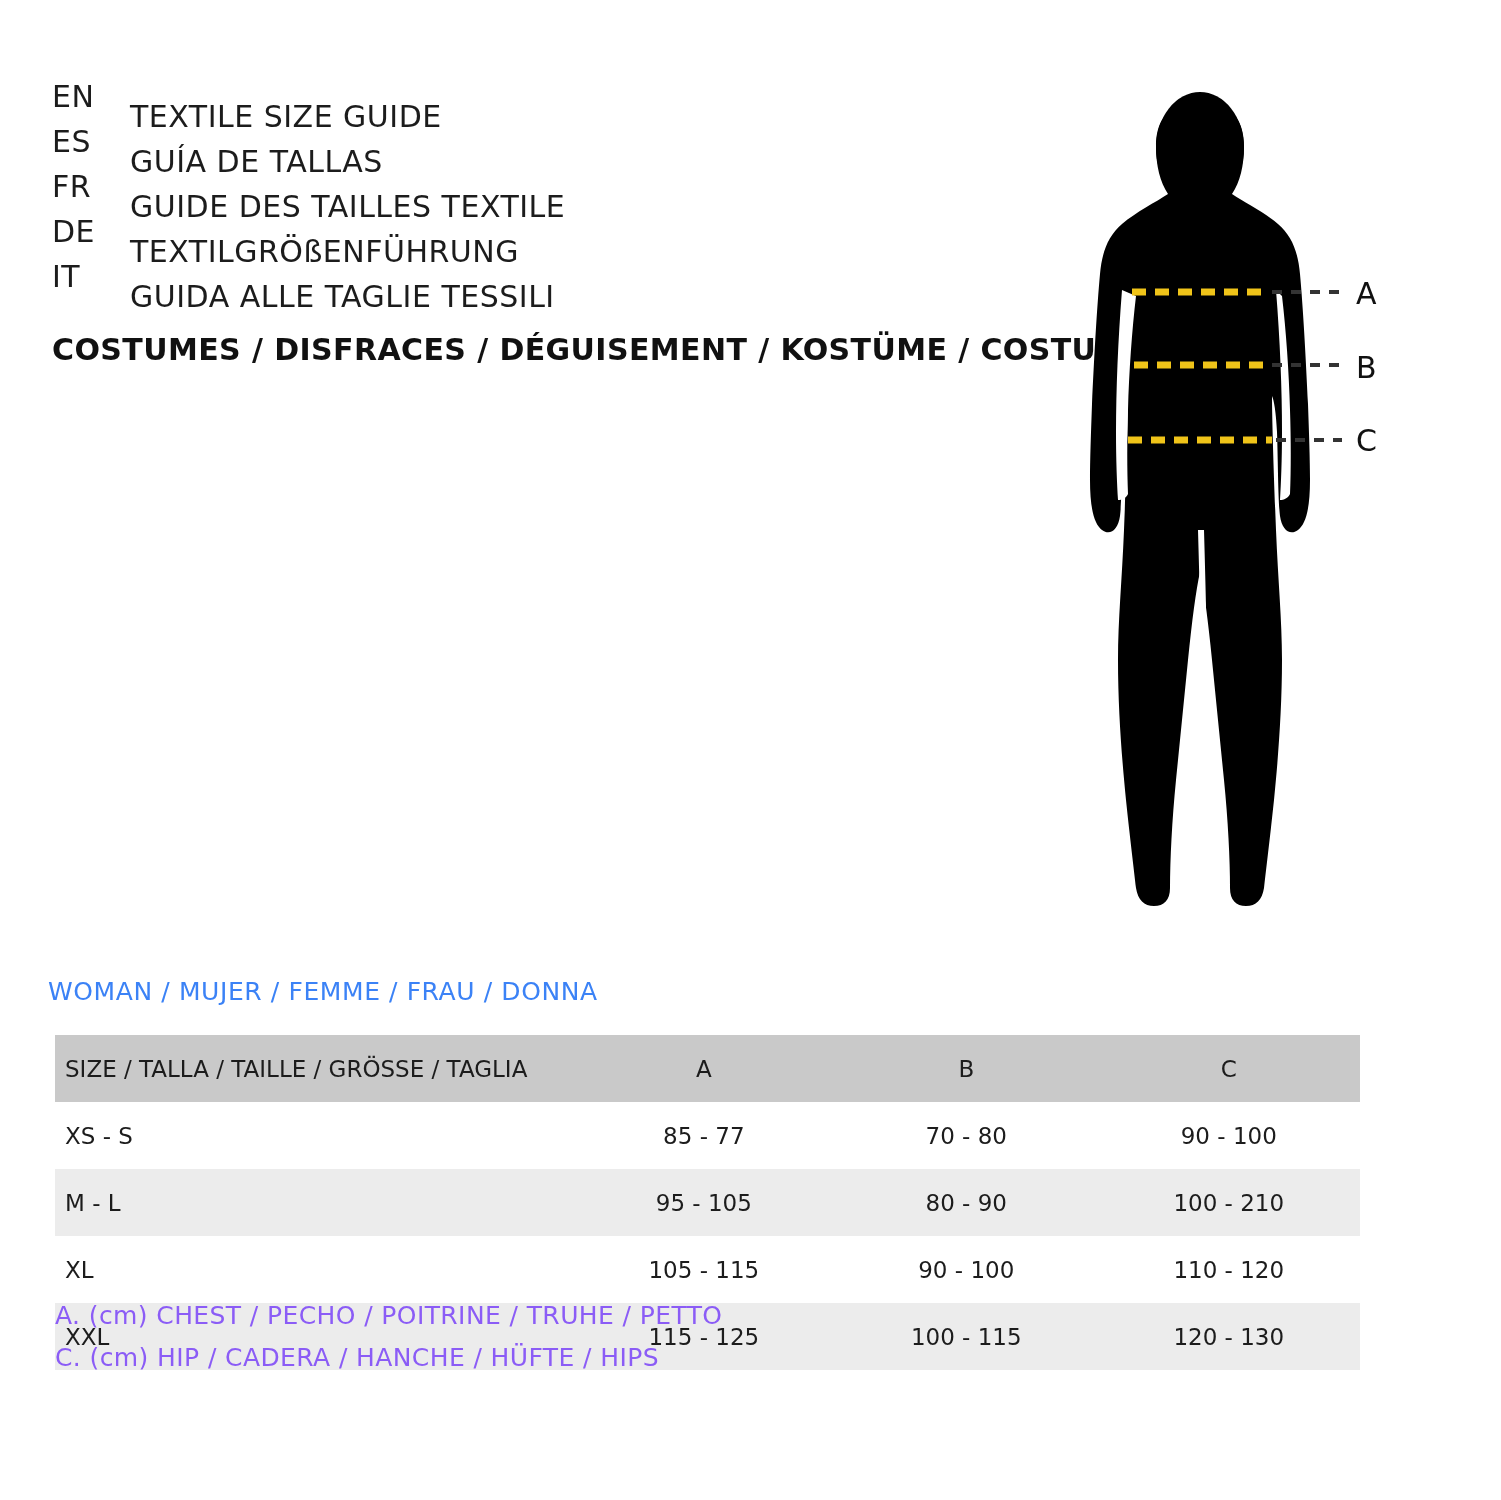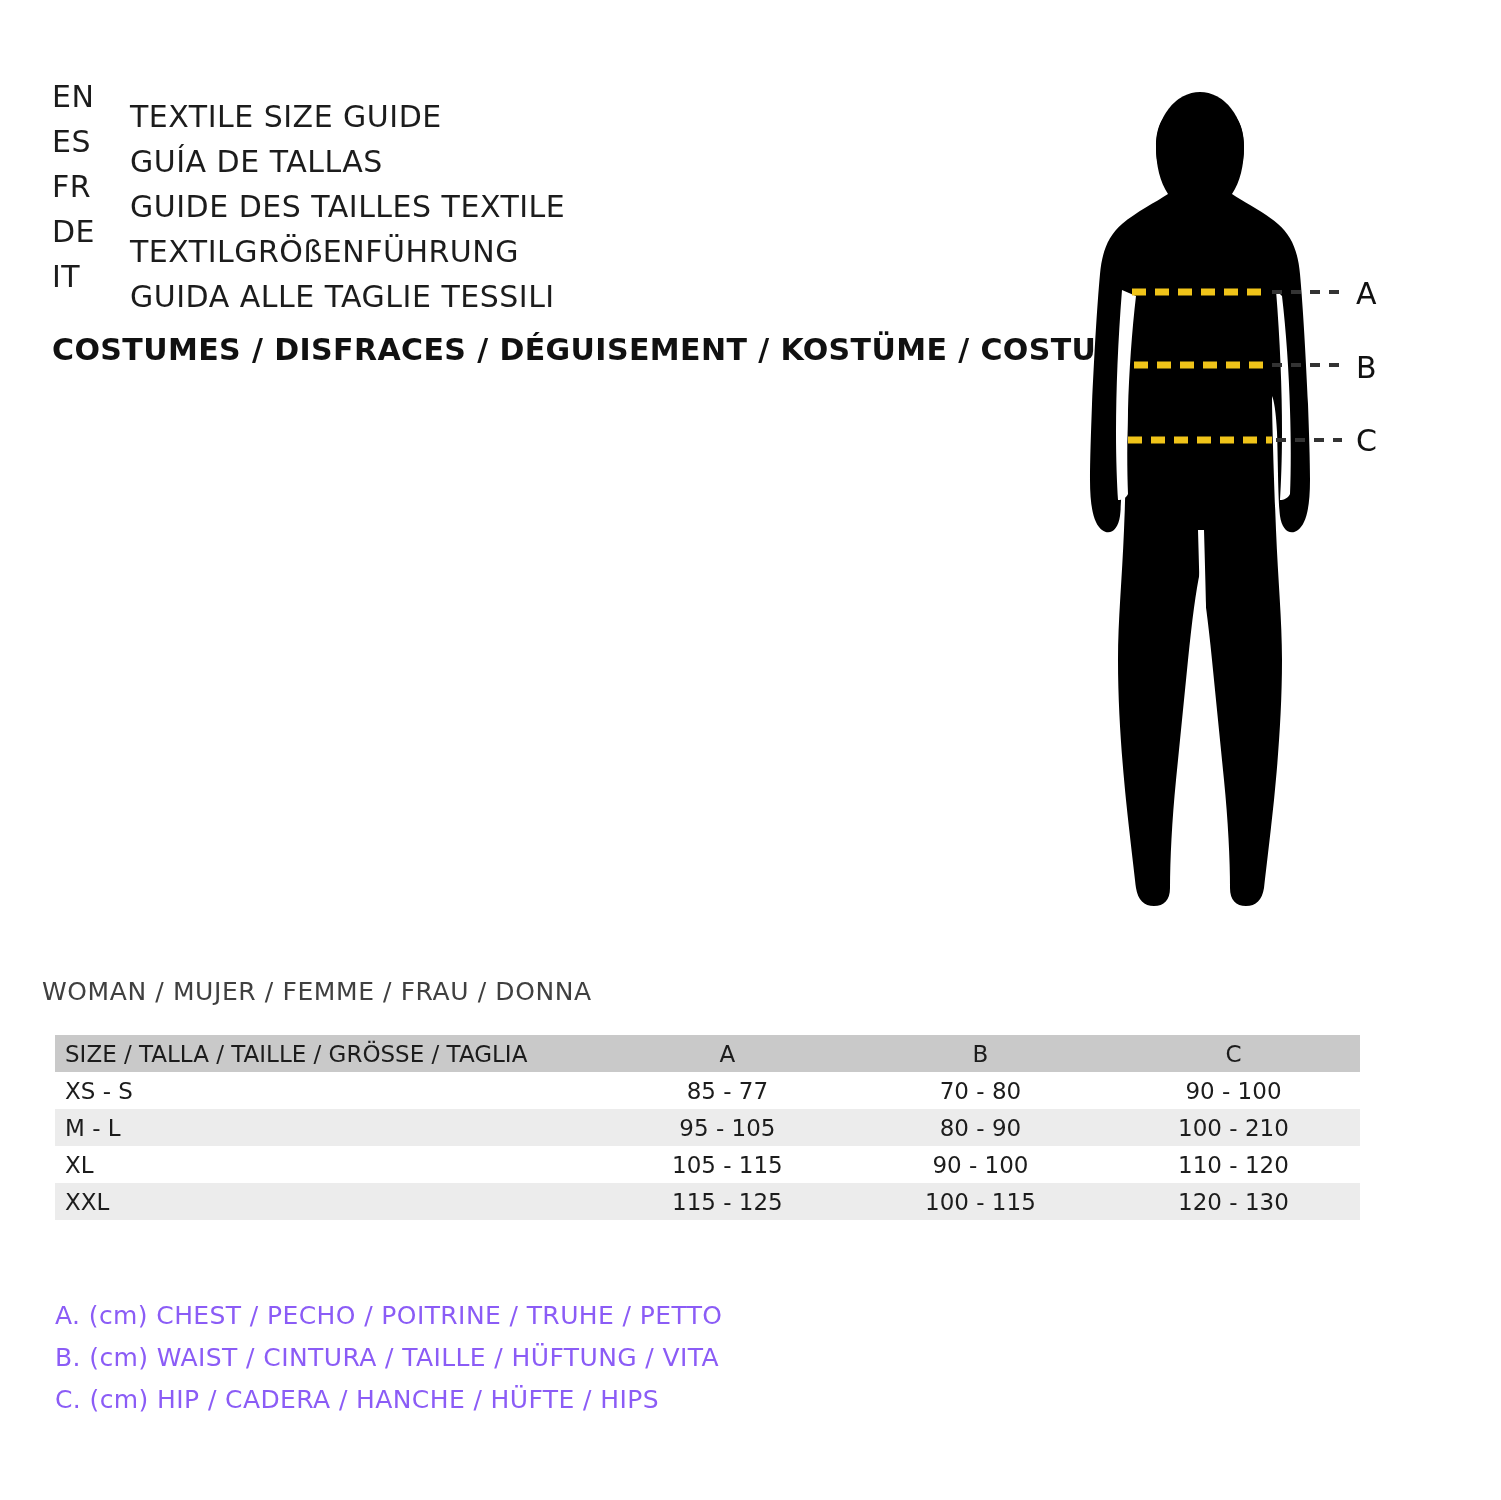--- a/index.html
+++ b/index.html
@@ -69,38 +69,38 @@
     color: #111111;
     font-family: "DejaVu Sans", sans-serif;
   }
   #label-a { left: 296px; top: 216px; }
   #label-b { left: 296px; top: 290px; }
   #label-c { left: 296px; top: 363px; }
 
   
   #woman-title {
     position: absolute;
-    left: 42px;
+    left: 48px;
     top: 977px;
     font-size: 25px;
     letter-spacing: 0.6px;
-    color: #404040;
+    color: #3b82f6;
   }
 
   #size-table {
     position: absolute;
     left: 55px;
     top: 1035px;
     width: 1305px;
     border-collapse: collapse;
     font-size: 23px;
     color: #1c1c1c;
   }
   #size-table th, #size-table td {
-    padding: 0;
+    padding: 15px;
     height: 37px;
     font-weight: normal;
     text-align: center;
     vertical-align: middle;
   }
   #size-table th.col-size, #size-table td.col-size {
     text-align: left;
     padding-left: 10px;
     width: 540px;
   }
@@ -284,15 +284,14 @@
       <td class="col-size">XXL</td>
       <td class="col-a">115 - 125</td>
       <td class="col-b">100 - 115</td>
       <td class="col-c">120 - 130</td>
     </tr>
   </tbody>
 </table>
 
 <div id="legend">
   <div class="legend-row">A. (cm) CHEST / PECHO / POITRINE / TRUHE / PETTO</div>
-  <div class="legend-row">B. (cm) WAIST / CINTURA / TAILLE / HÜFTUNG / VITA</div>
   <div class="legend-row">C. (cm) HIP / CADERA / HANCHE / HÜFTE / HIPS</div>
 </div>
 
 </body></html>

